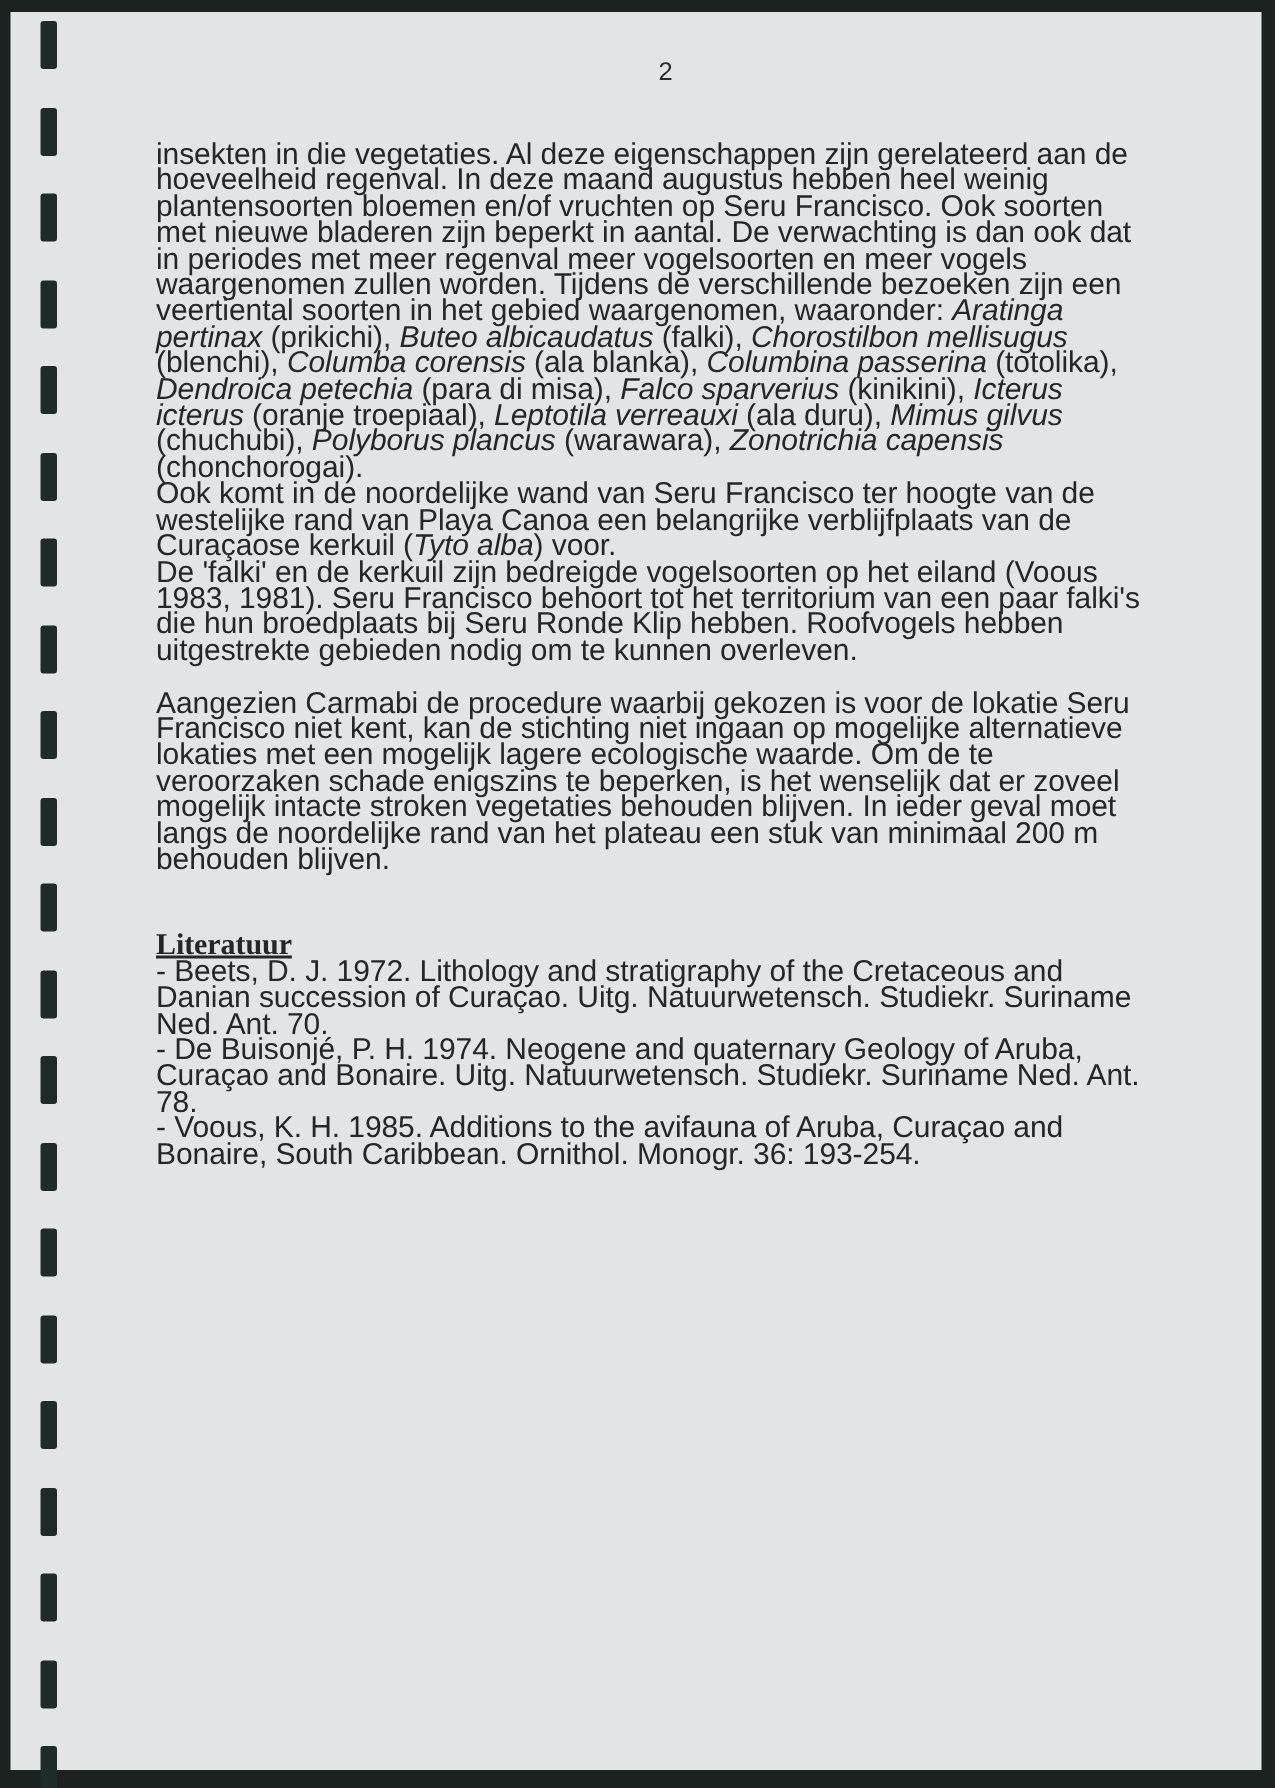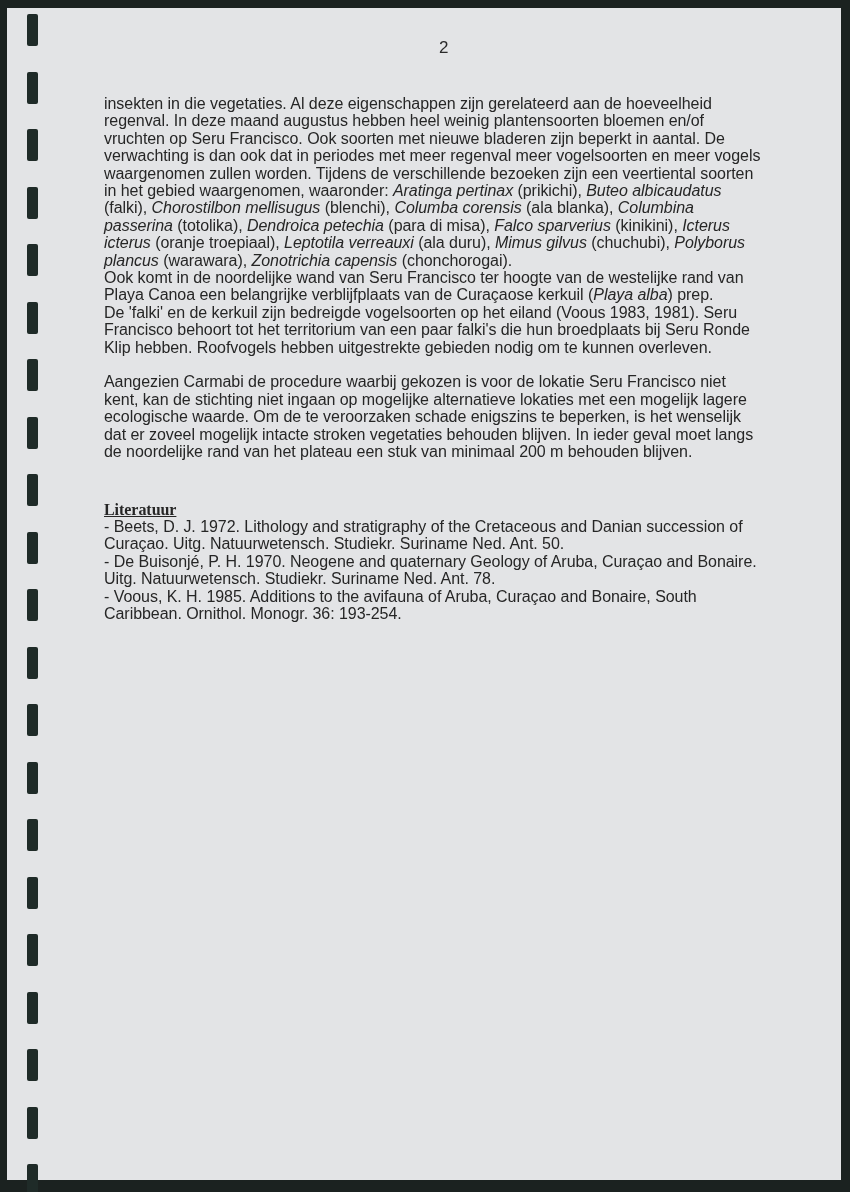--- a/index.html
+++ b/index.html
@@ -18,21 +18,21 @@
     }
     .mark {
       position:absolute; left:0; width:11px; height:32px;
       background:#1f2b28; border-radius:2px;
     }
     .page-number {
       position:absolute; left:432px; top:30px; font-size:17px; color:#2a2a2a;
     }
     .content {
       position:absolute; left:104px; top:95px; width:660px;
-      font-size:16px; line-height:17.4px; color:#262626;
+      font-size:20px; line-height:17.4px; color:#262626;
       letter-spacing:-0.05px;
     }
     .content p { margin:0; }
     .gap { height:17.4px; }
     .gap2 { height:40px; }
     i { font-style:italic; }
     .heading { font-weight:bold; text-decoration:underline;font-family:Liberation Serif, serif; }
   </style>
 </head>
 <body>
@@ -60,22 +60,22 @@
     <div class="mark" style="top: 877px;"></div>
     <div class="mark" style="top: 934px;"></div>
     <div class="mark" style="top: 992px;"></div>
     <div class="mark" style="top: 1049px;"></div>
     <div class="mark" style="top: 1107px;"></div>
     <div class="mark" style="top: 1164px;"></div>
   </div>
 
 <div class="content">
   <p><span>insekten in die vegetaties. Al deze eigenschappen zijn gerelateerd aan de hoeveelheid regenval. In deze maand augustus hebben heel weinig plantensoorten bloemen en/of vruchten op Seru Francisco. Ook soorten met nieuwe bladeren zijn beperkt in aantal. De verwachting is dan ook dat in periodes met meer regenval meer vogelsoorten en meer vogels waargenomen zullen worden. Tijdens de verschillende bezoeken zijn een veertiental soorten in het gebied waargenomen, waaronder: </span><i>Aratinga pertinax</i><span> (prikichi), </span><i>Buteo albicaudatus</i><span> (falki), </span><i>Chorostilbon mellisugus</i><span> (blenchi), </span><i>Columba corensis</i><span> (ala blanka), </span><i>Columbina passerina</i><span> (totolika), </span><i>Dendroica petechia</i><span> (para di misa), </span><i>Falco sparverius</i><span> (kinikini), </span><i>Icterus icterus</i><span> (oranje troepiaal), </span><i>Leptotila verreauxi</i><span> (ala duru), </span><i>Mimus gilvus</i><span> (chuchubi), </span><i>Polyborus plancus</i><span> (warawara), </span><i>Zonotrichia capensis</i><span> (chonchorogai).</span></p>
-  <p><span>Ook komt in de noordelijke wand van Seru Francisco ter hoogte van de westelijke rand van Playa Canoa een belangrijke verblijfplaats van de Curaçaose kerkuil (</span><i>Playa alba</i><span>) prep.</span></p>
+  <p><span>Ook komt in de noordelijke wand van Seru Francisco ter hoogte van de westelijke rand van Playa Canoa een belangrijke verblijfplaats van de Curaçaose kerkuil (</span><i>Tyto alba</i><span>) voor.</span></p>
   <p><span>De 'falki' en de kerkuil zijn bedreigde vogelsoorten op het eiland (Voous 1983, 1981). Seru Francisco behoort tot het territorium van een paar falki's die hun broedplaats bij Seru Ronde Klip hebben. Roofvogels hebben uitgestrekte gebieden nodig om te kunnen overleven.</span></p>
   <div class="gap"></div>
   <p><span>Aangezien Carmabi de procedure waarbij gekozen is voor de lokatie Seru Francisco niet kent,  kan de stichting niet ingaan op mogelijke alternatieve lokaties met een mogelijk lagere ecologische waarde. Om de te veroorzaken schade enigszins te beperken, is het wenselijk dat er zoveel mogelijk intacte stroken vegetaties behouden blijven. In ieder geval moet langs de noordelijke rand van het plateau een stuk van minimaal 200 m behouden blijven.</span></p>
   <div class="gap2"></div>
   <p class="heading">Literatuur</p>
-  <p>- Beets, D. J. 1972. Lithology and stratigraphy of the Cretaceous and Danian succession of Curaçao. Uitg. Natuurwetensch. Studiekr. Suriname Ned. Ant. 50.</p>
-  <p>- De Buisonjé, P. H. 1970. Neogene and quaternary Geology of Aruba, Curaçao and Bonaire. Uitg. Natuurwetensch. Studiekr. Suriname Ned. Ant. 78.</p>
+  <p>- Beets, D. J. 1972. Lithology and stratigraphy of the Cretaceous and Danian succession of Curaçao. Uitg. Natuurwetensch. Studiekr. Suriname Ned. Ant. 70.</p>
+  <p>- De Buisonjé, P. H. 1974. Neogene and quaternary Geology of Aruba, Curaçao and Bonaire. Uitg. Natuurwetensch. Studiekr. Suriname Ned. Ant. 78.</p>
   <p>- Voous, K. H.  1985. Additions to the avifauna of Aruba, Curaçao and Bonaire, South Caribbean. Ornithol. Monogr. 36: 193-254.</p>
 </div>
 
 </body></html>

